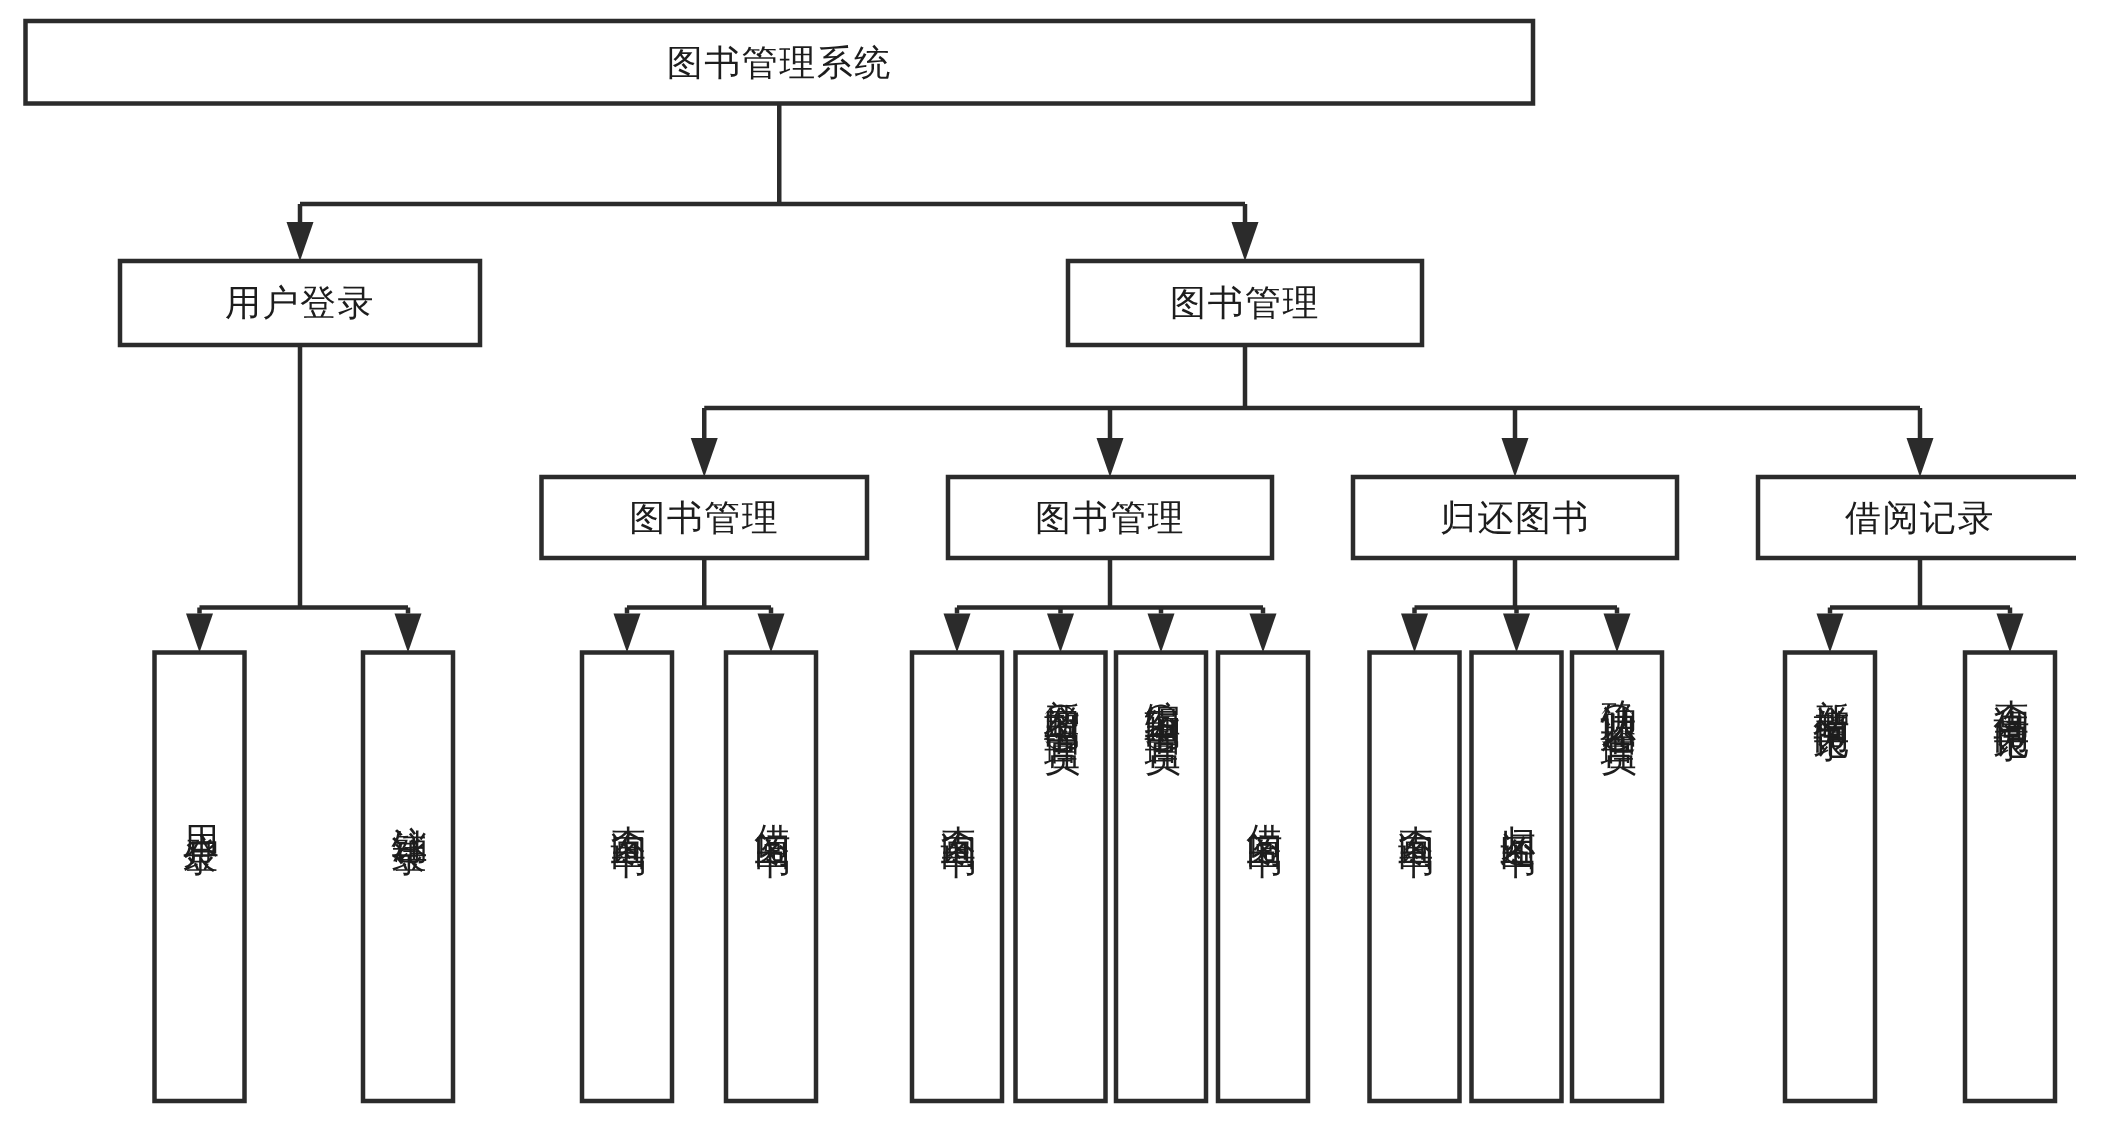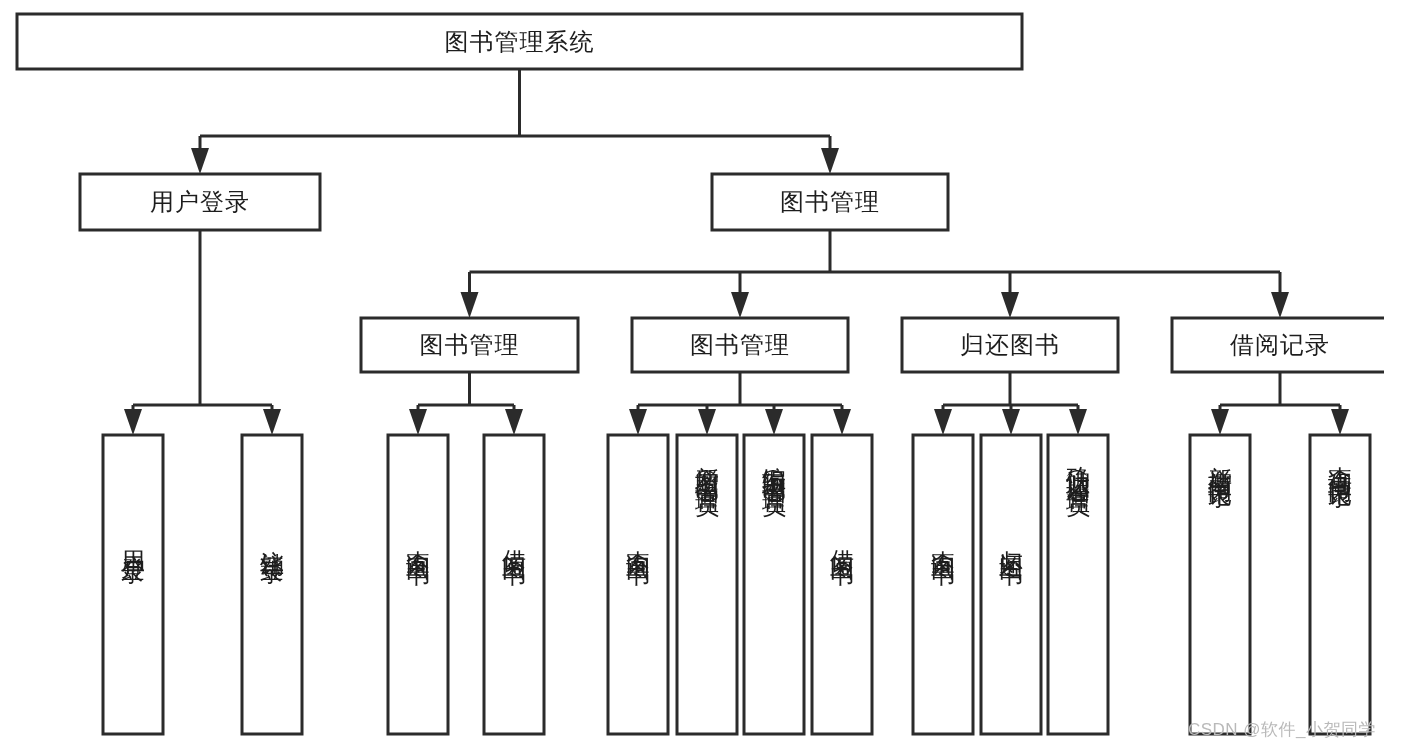--- a/index.html
+++ b/index.html
@@ -225,15 +225,14 @@
         <span class="vlabel">确认归还（管理员）</span>
       </div>
       <div class="vlabel-wrap" style="left: 1190px; top: 447px; width: 60px; height: 279px;">
         <span class="vlabel">新增借阅记录</span>
       </div>
       <div class="vlabel-wrap" style="left: 1310px; top: 447px; width: 60px; height: 279px;">
         <span class="vlabel">查询借阅记录</span>
       </div>
     </div>
 
-  <div class="watermark">CSDN @软件_小贺同学</div>
 
 </div>
 
 </body></html>

